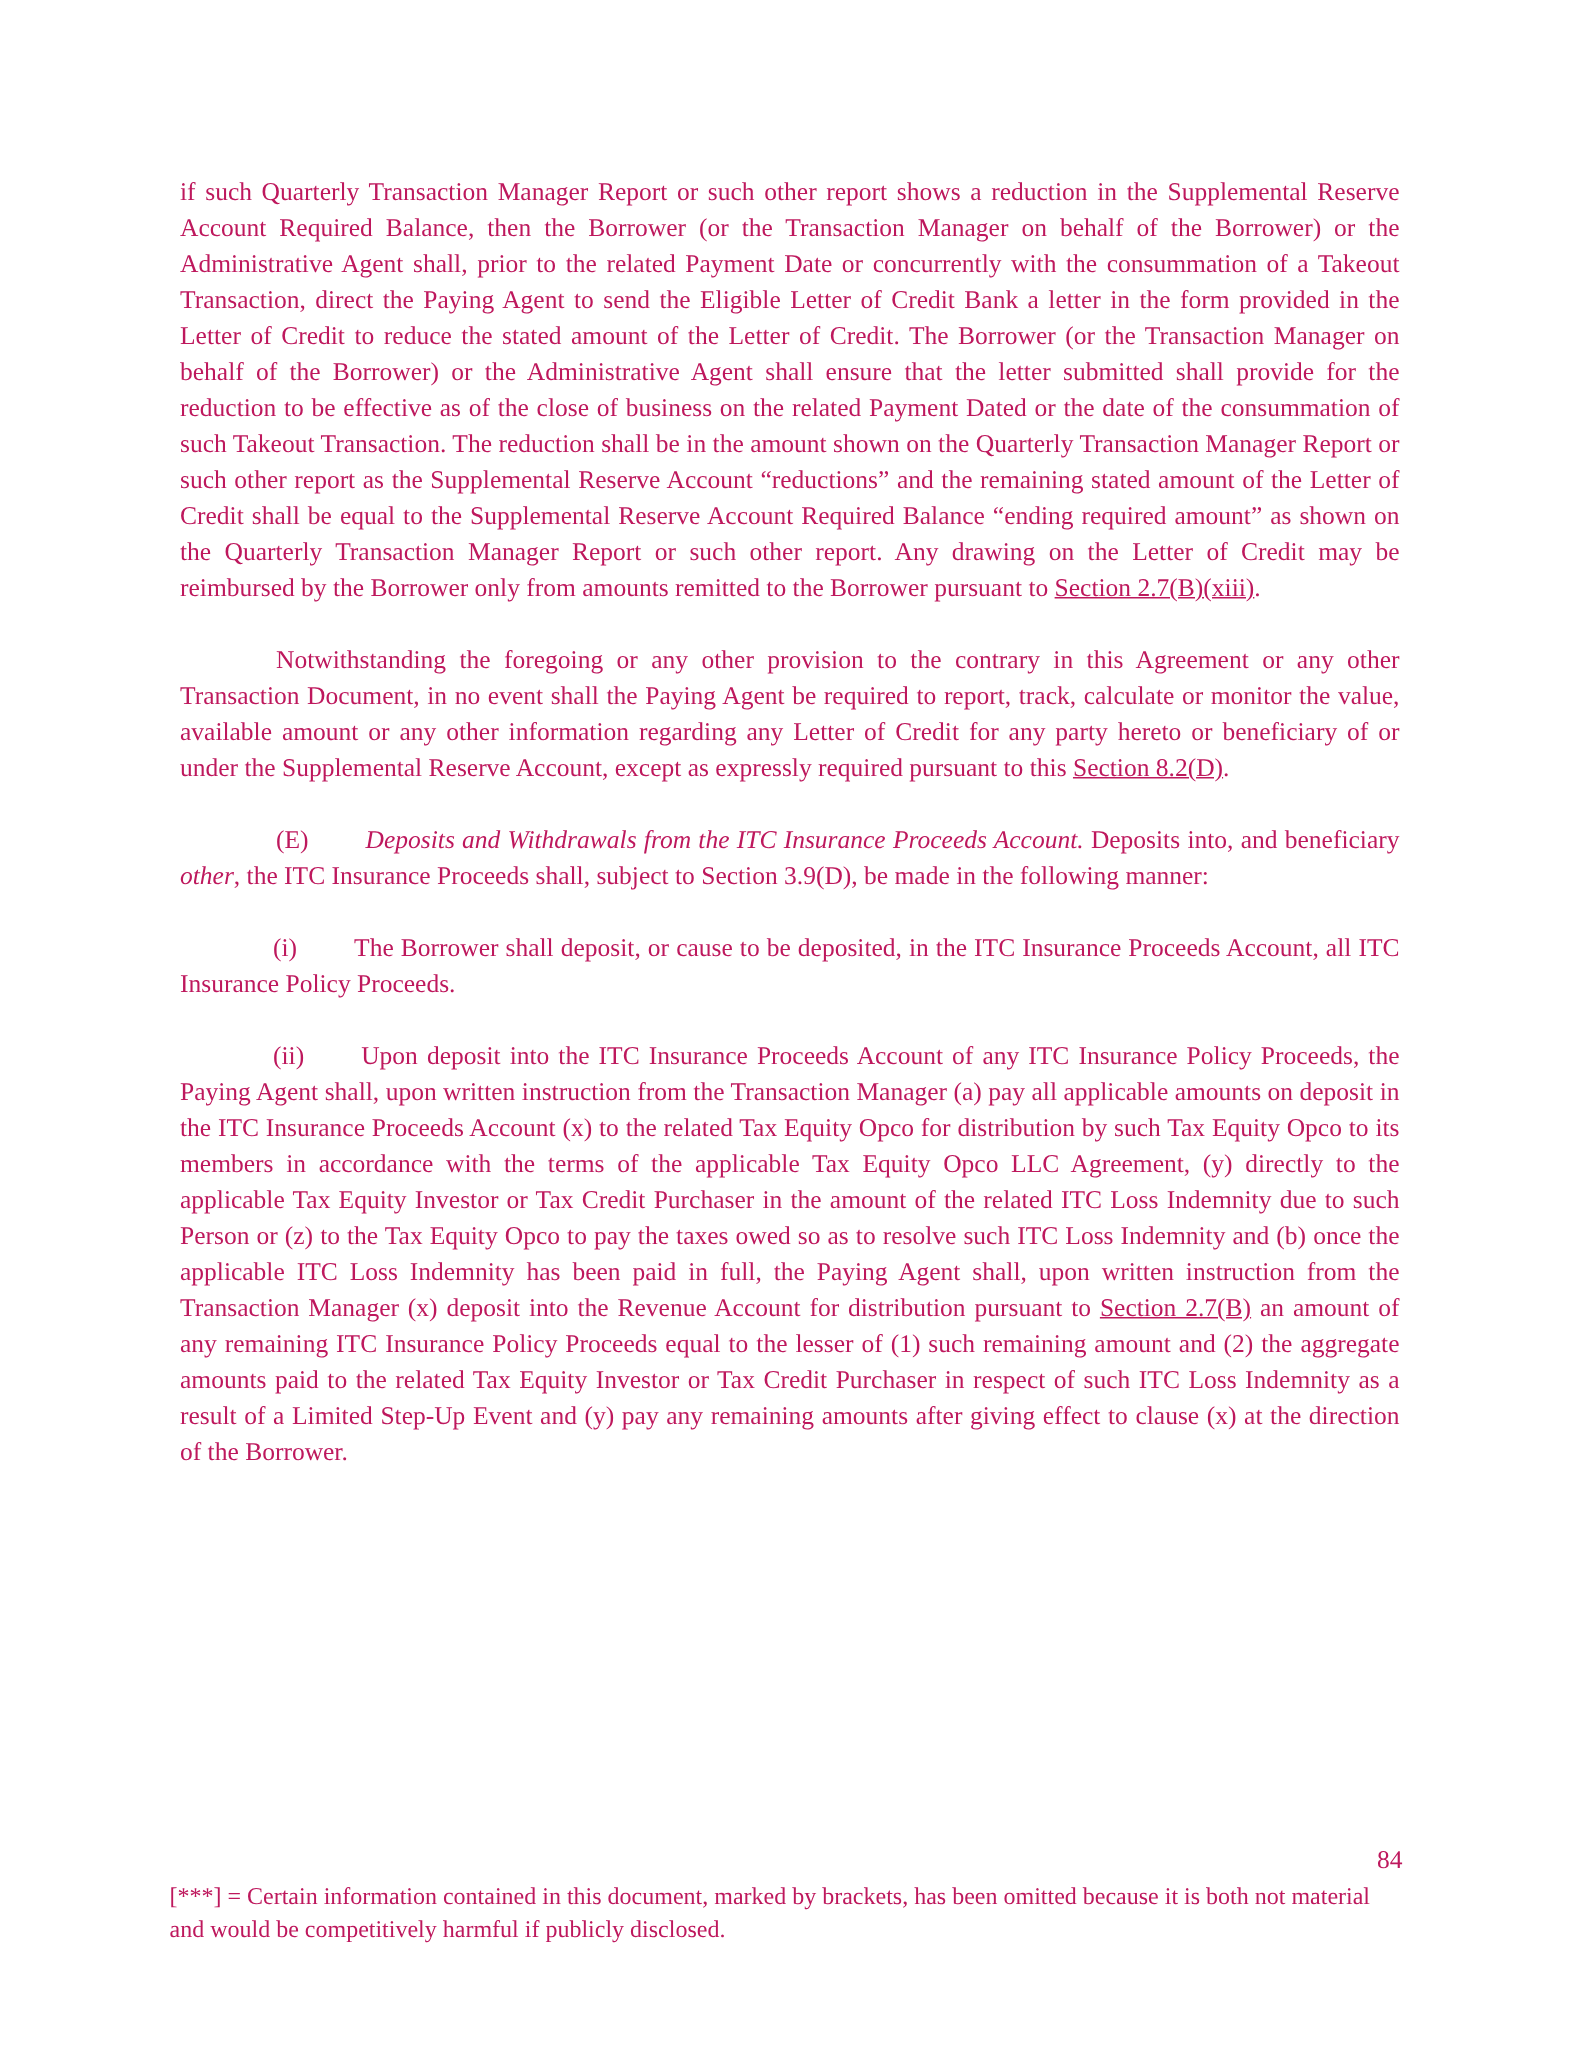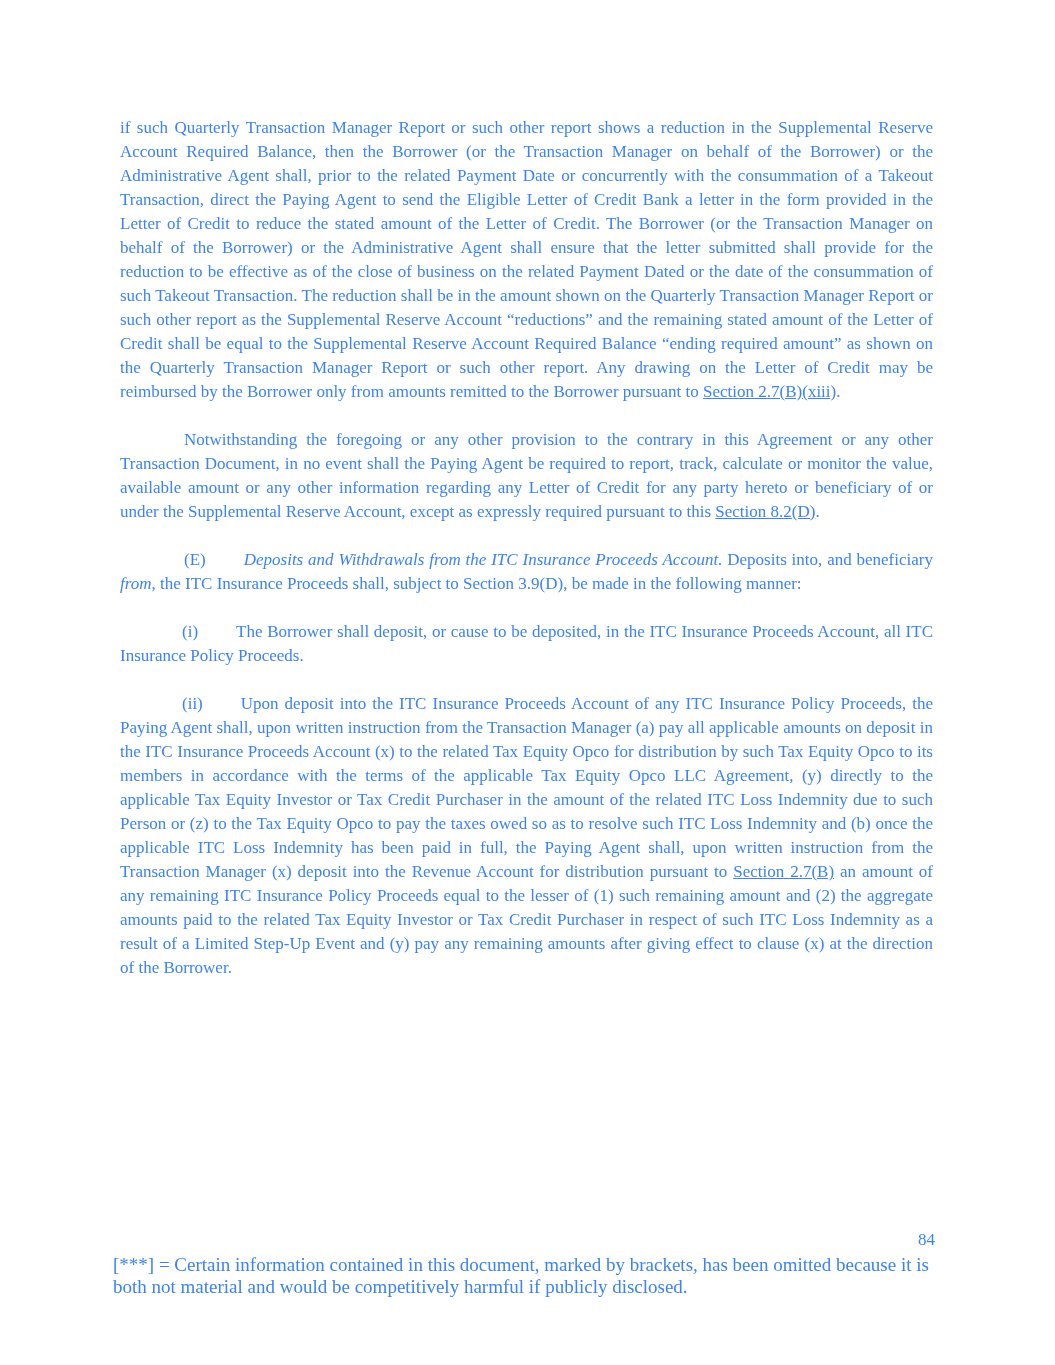--- a/index.html
+++ b/index.html
@@ -2,21 +2,21 @@
 <html><head>
 <meta charset="utf-8">
 <style>
   html, body { margin: 0; padding: 0; background: #ffffff; }
   .page {
     position: relative;
     width: 1055px;
     height: 1365px;
     background: #ffffff;
     font-family: "Liberation Serif", "DejaVu Serif", serif;
-    color: #3b82f6;
+    color: #be185d;
     overflow: hidden;
   }
   .doc-body {
     position: absolute;
     left: 120px;
     right: 122px;
     top: 116px;
   }
   p.para {
     margin: 0 0 24px 0;
@@ -36,33 +36,33 @@
     right: 120px;
     top: 1228px;
   }
   .pagenum {
     text-align: right;
     font-size: 17px;
     line-height: 24px;
   }
   .footnote {
     margin-top: 2px;
-    font-size: 19px;
+    font-size: 16px;
     line-height: 22px;
     text-align: left;
   }
 </style>
 </head>
 <body>
 
 <div class="page">
   <div class="doc-body" id="doc-body">
       <p class="para flush"><span>if such Quarterly Transaction Manager Report or such other report shows a reduction in the Supplemental Reserve Account Required Balance, then the Borrower (or the Transaction Manager on behalf of the Borrower) or the Administrative Agent shall, prior to the related Payment Date or concurrently with the consummation of a Takeout Transaction, direct the Paying Agent to send the Eligible Letter of Credit Bank a letter in the form provided in the Letter of Credit to reduce the stated amount of the Letter of Credit. The Borrower (or the Transaction Manager on behalf of the Borrower) or the Administrative Agent shall ensure that the letter submitted shall provide for the reduction to be effective as of the close of business on the related Payment Dated or the date of the consummation of such Takeout Transaction. The reduction shall be in the amount shown on the Quarterly Transaction Manager Report or such other report as the Supplemental Reserve Account “reductions” and the remaining stated amount of the Letter of Credit shall be equal to the Supplemental Reserve Account Required Balance “ending required amount” as shown on the Quarterly Transaction Manager Report or such other report. Any drawing on the Letter of Credit may be reimbursed by the Borrower only from amounts remitted to the Borrower pursuant to </span><span class="underline">Section 2.7(B)(xiii)</span><span>.</span></p>
       <p class="para indented"><span>Notwithstanding the foregoing or any other provision to the contrary in this Agreement or any other Transaction Document, in no event shall the Paying Agent be required to report, track, calculate or monitor the value, available amount or any other information regarding any Letter of Credit for any party hereto or beneficiary of or under the Supplemental Reserve Account, except as expressly required pursuant to this </span><span class="underline">Section 8.2(D)</span><span>.</span></p>
-      <p class="para indented"><span>(E)</span><span class="tab"></span><span class="italic">Deposits and Withdrawals from the ITC Insurance Proceeds Account.</span><span> Deposits into, and beneficiary </span><span class="italic">from</span><span>, the ITC Insurance Proceeds shall, subject to Section 3.9(D), be made in the following manner:</span></p>
+      <p class="para indented"><span>(E)</span><span class="tab"></span><span class="italic">Deposits and Withdrawals from the ITC Insurance Proceeds Account.</span><span> Deposits into, and beneficiary </span><span class="italic">other</span><span>, the ITC Insurance Proceeds shall, subject to Section 3.9(D), be made in the following manner:</span></p>
       <p class="para sub"><span>(i)</span><span class="tab"></span><span>The Borrower shall deposit, or cause to be deposited, in the ITC Insurance Proceeds Account, all ITC Insurance Policy Proceeds.</span></p>
       <p class="para sub"><span>(ii)</span><span class="tab"></span><span>Upon deposit into the ITC Insurance Proceeds Account of any ITC Insurance Policy Proceeds, the Paying Agent shall, upon written instruction from the Transaction Manager (a) pay all applicable amounts on deposit in the ITC Insurance Proceeds Account (x) to the related Tax Equity Opco for distribution by such Tax Equity Opco to its members in accordance with the terms of the applicable Tax Equity Opco LLC Agreement, (y) directly to the applicable Tax Equity Investor or Tax Credit Purchaser in the amount of the related ITC Loss Indemnity due to such Person or (z) to the Tax Equity Opco to pay the taxes owed so as to resolve such ITC Loss Indemnity and (b) once the applicable ITC Loss Indemnity has been paid in full, the Paying Agent shall, upon written instruction from the Transaction Manager (x) deposit into the Revenue Account for distribution pursuant to </span><span class="underline">Section 2.7(B)</span><span> an amount of any remaining ITC Insurance Policy Proceeds equal to the lesser of (1) such remaining amount and (2) the aggregate amounts paid to the related Tax Equity Investor or Tax Credit Purchaser in respect of such ITC Loss Indemnity as a result of a Limited Step-Up Event and (y) pay any remaining amounts after giving effect to clause (x) at the direction of the Borrower.</span></p>
     </div>
   <div class="footer">
     <div class="pagenum">84</div>
     <div class="footnote">[***] = Certain information contained in this document, marked by brackets, has been omitted because it is both not material and would be competitively harmful if publicly disclosed.</div>
   </div>
 </div>
 
 </body></html>

